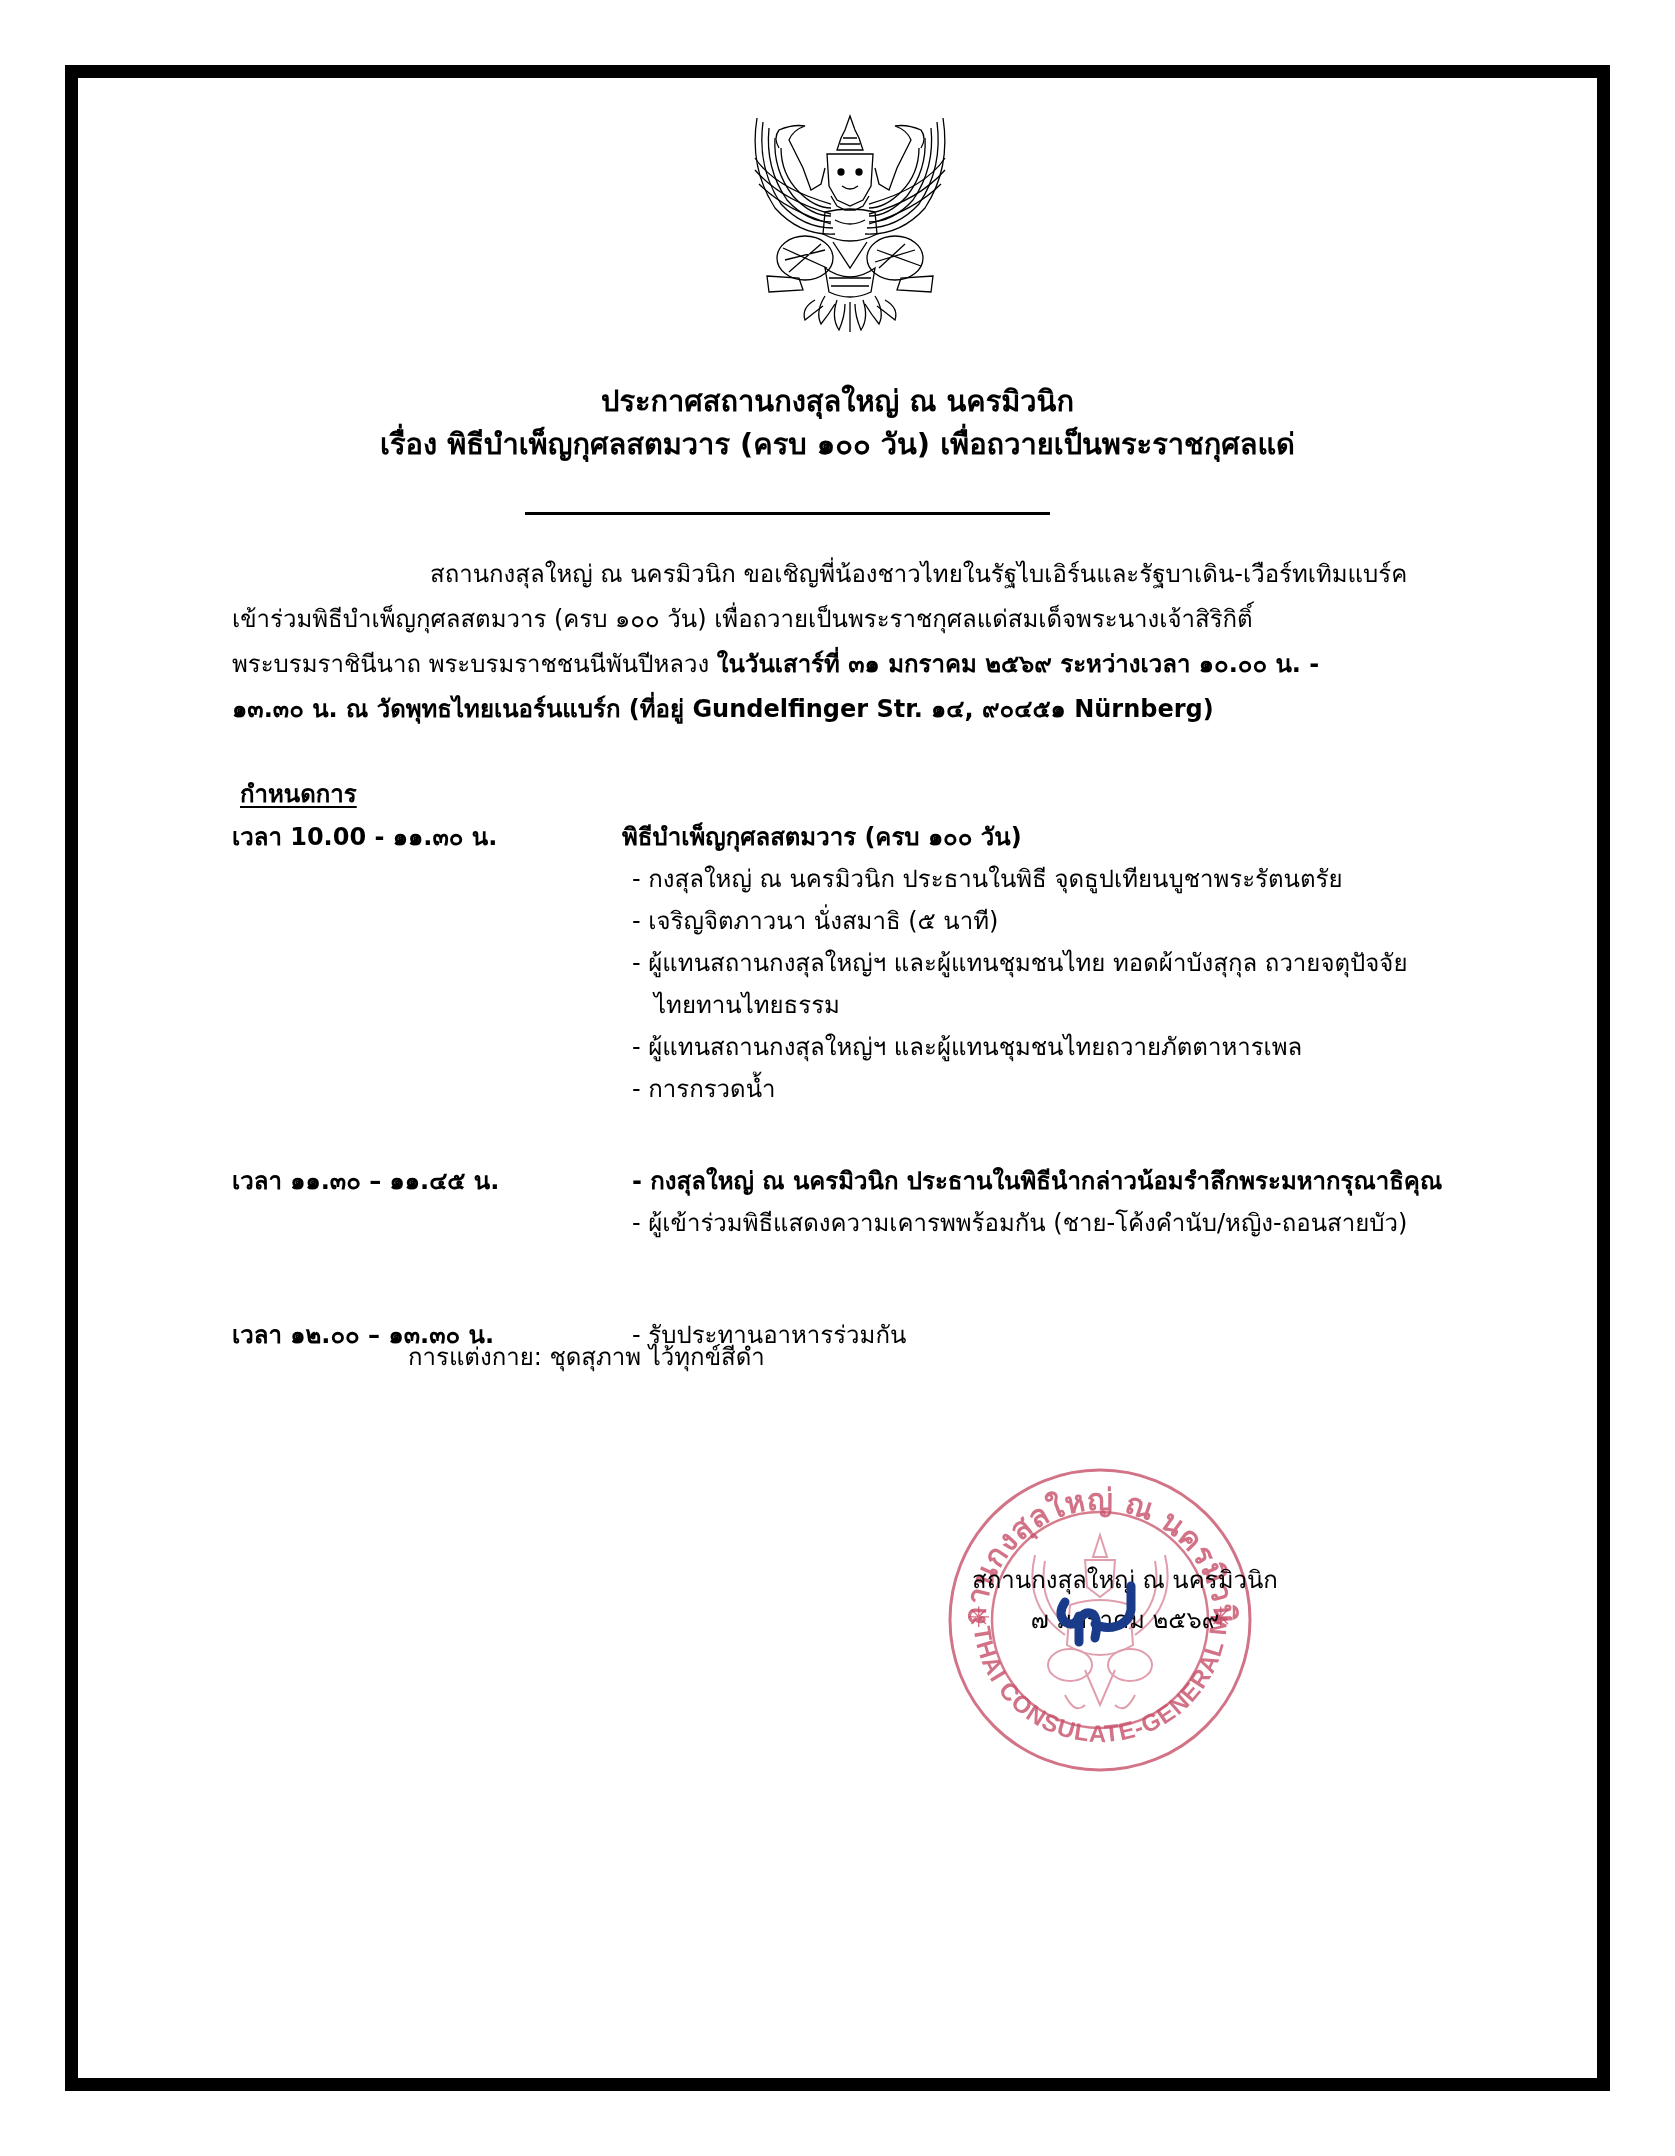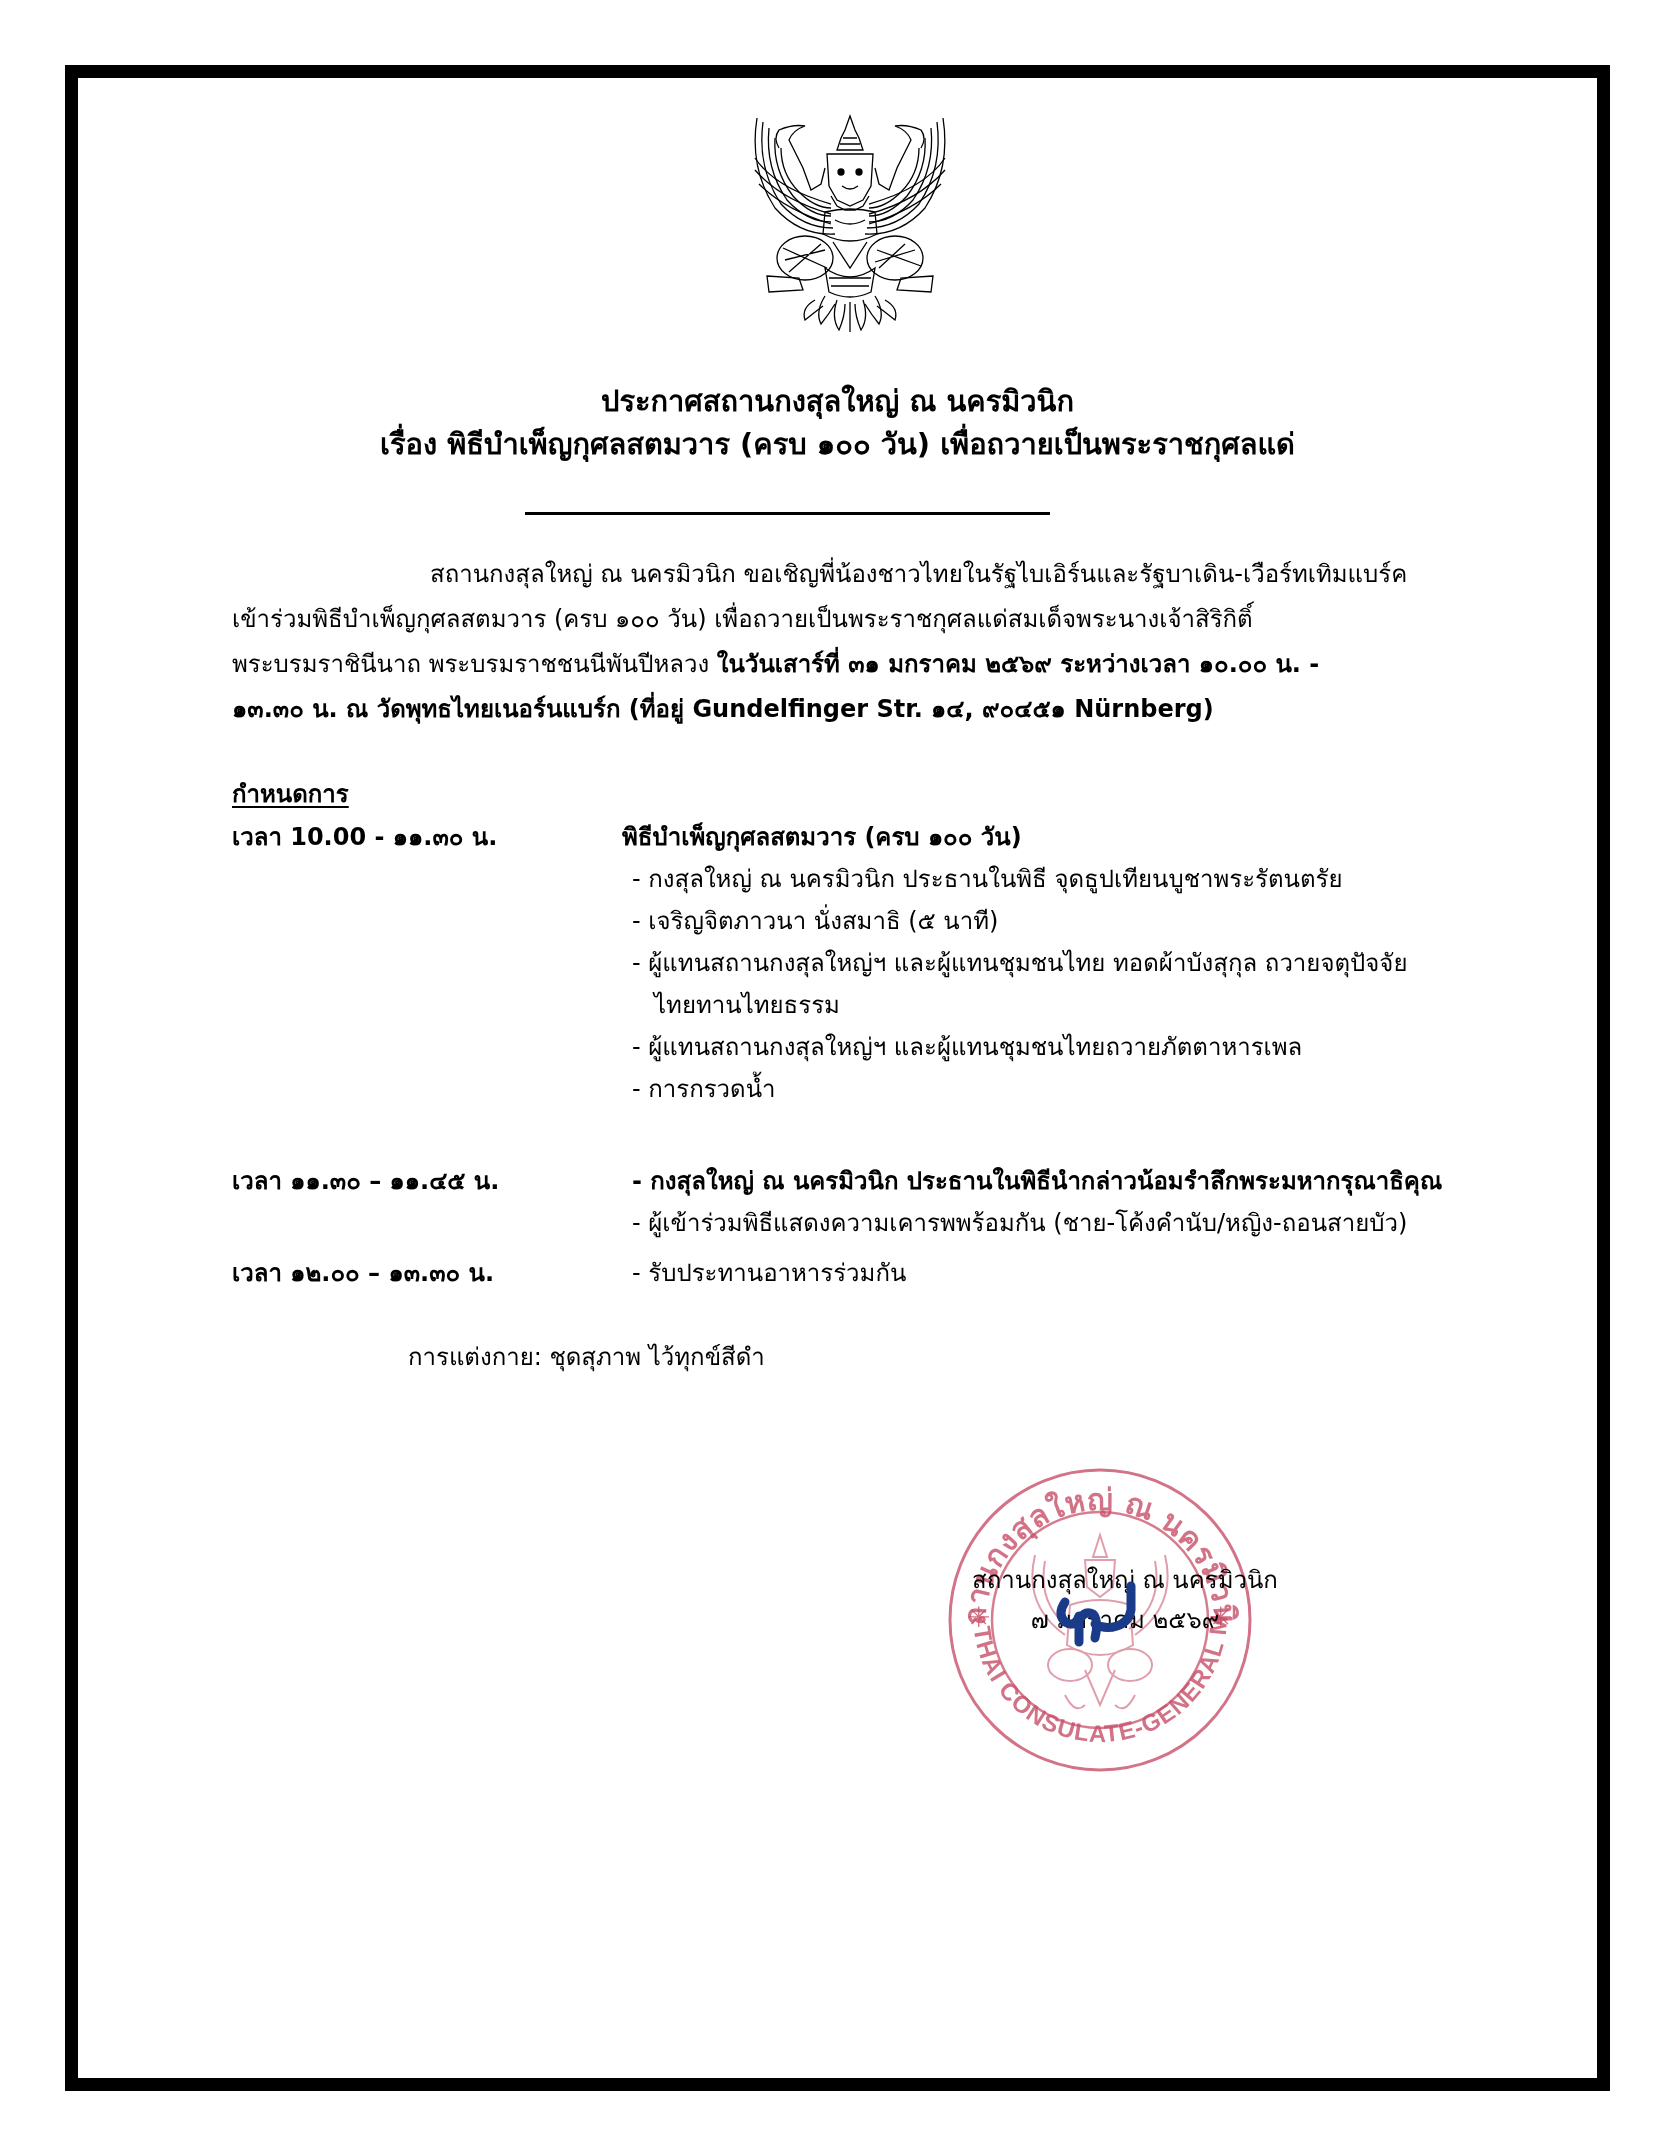--- a/index.html
+++ b/index.html
@@ -55,21 +55,21 @@
       top: 552px;
       width: 1250px;
       font-size: 24px;
       line-height: 45px;
     }
     .body-para .pline { white-space: nowrap; display: block; }
     .body-para .indent { padding-left: 198px; }
     .bold { font-weight: bold; }
     .section-heading {
       position: absolute;
-      left: 232px;
+      left: 240px;
       top: 774px;
       font-size: 24px;
       font-weight: bold;
       text-decoration: underline;
       text-underline-offset: 4px;
     }
     .sched {
       position: absolute;
       left: 232px;
       font-size: 24px;
@@ -209,21 +209,21 @@
 </div>
 
 <div class="sched" style="top:1160px; height:90px;">
   <div class="time">เวลา ๑๑.๓๐ – ๑๑.๔๕ น.</div>
   <div class="details" style="left:400px;">
     <div class="bold">- กงสุลใหญ่ ณ นครมิวนิก ประธานในพิธีนำกล่าวน้อมรำลึกพระมหากรุณาธิคุณ</div>
     <div>- ผู้เข้าร่วมพิธีแสดงความเคารพพร้อมกัน (ชาย-โค้งคำนับ/หญิง-ถอนสายบัว)</div>
   </div>
 </div>
 
-<div class="sched" style="top:1252px; height:45px;">
+<div class="sched" style="top:1314px; height:45px;">
   <div class="time">เวลา ๑๒.๐๐ – ๑๓.๓๐ น.</div>
   <div class="details" style="left:400px;">
     <div>- รับประทานอาหารร่วมกัน</div>
   </div>
 </div>
 
 <div class="footer-notes">
   <div>การแต่งกาย: ชุดสุภาพ ไว้ทุกข์สีดำ</div>
 </div>
 

